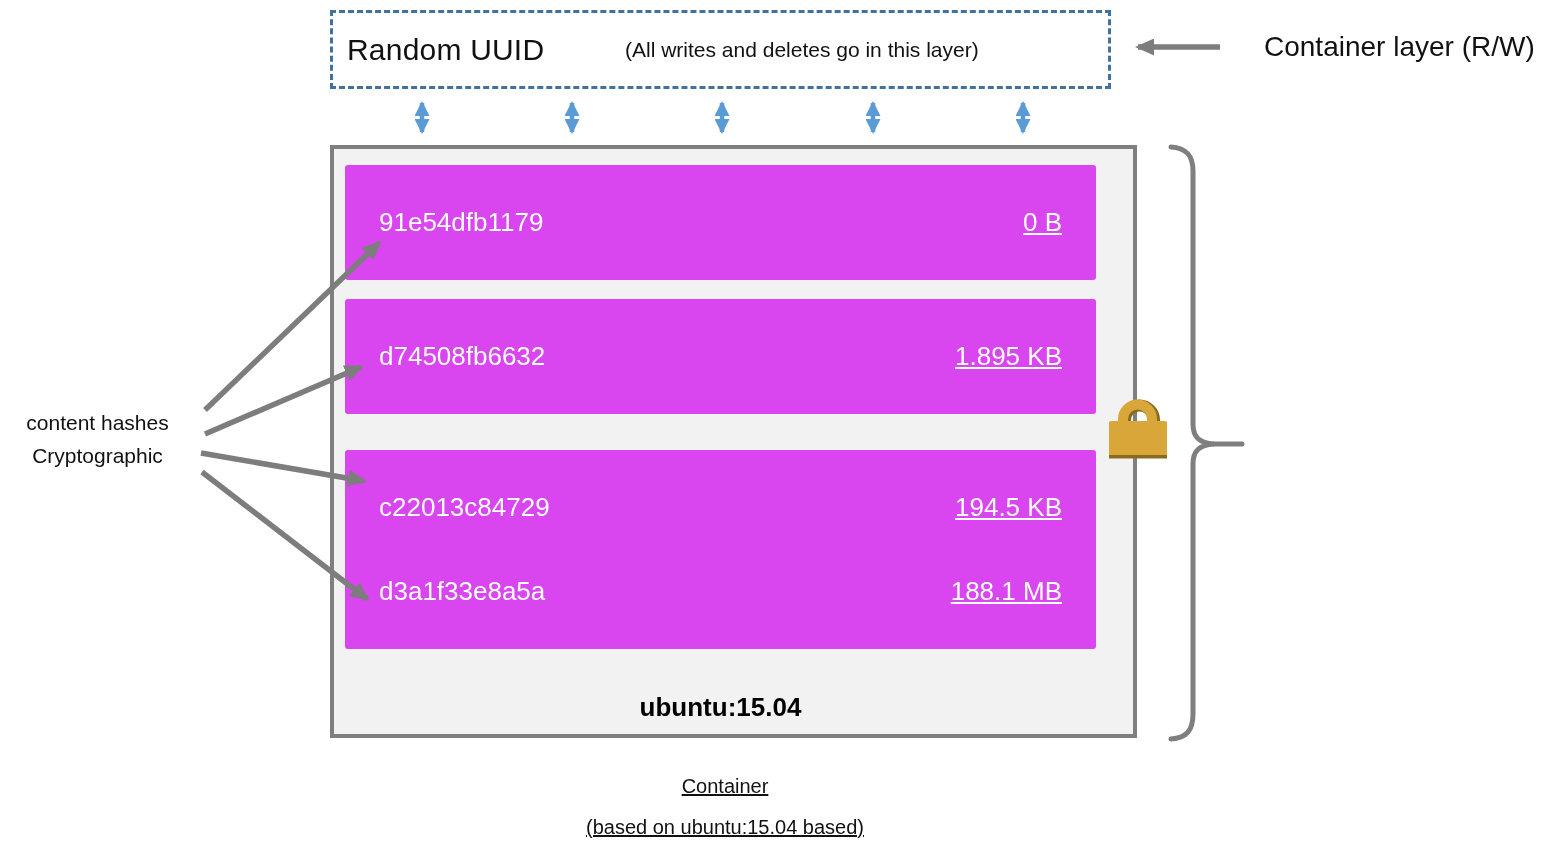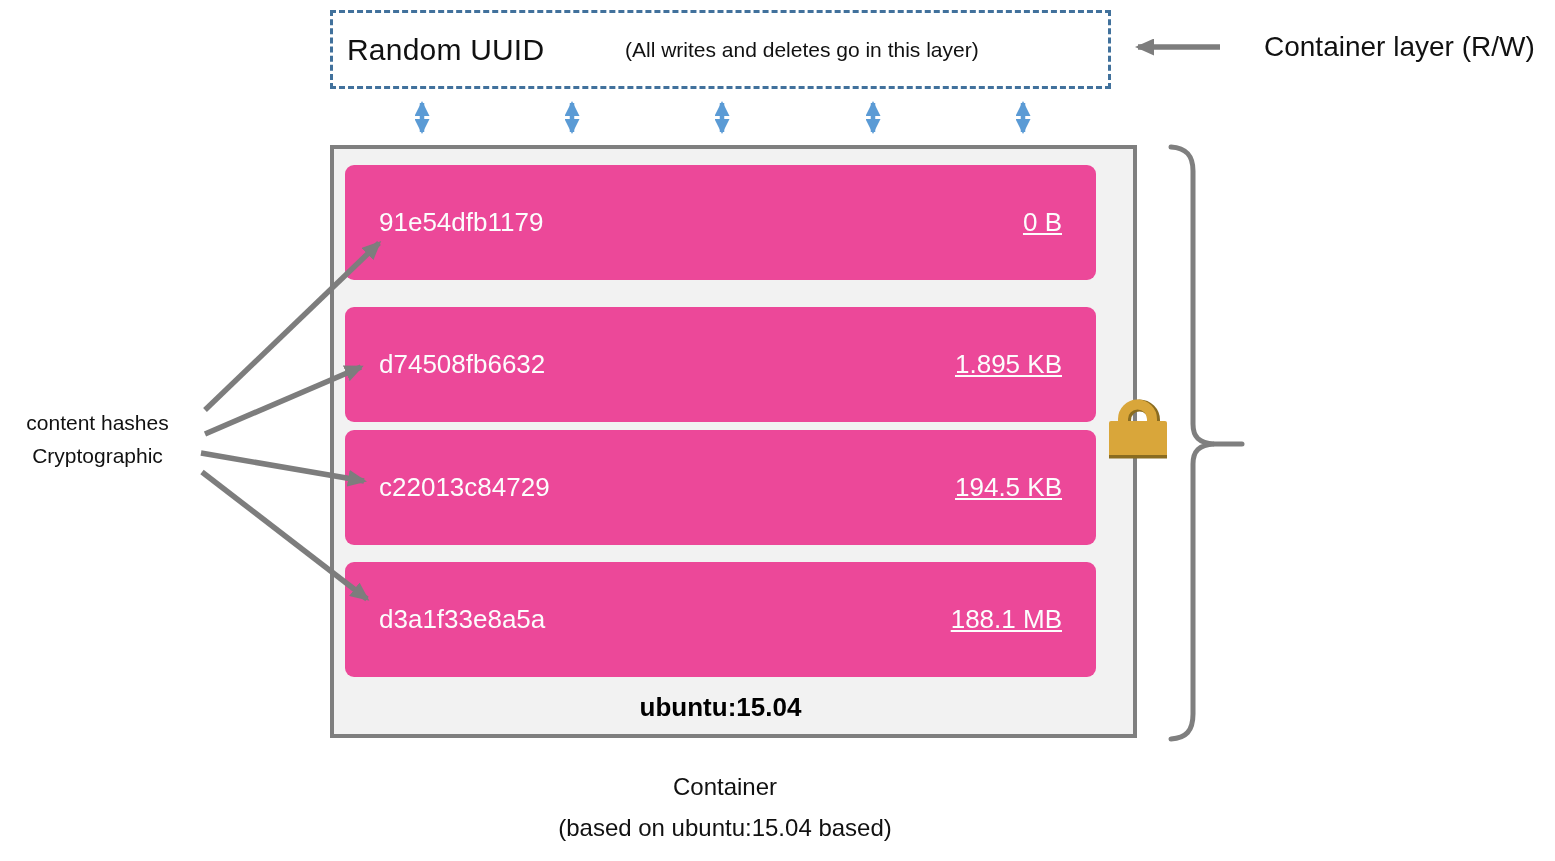--- a/index.html
+++ b/index.html
@@ -21,40 +21,40 @@
     position:absolute;left:292px;top:50%;transform:translateY(-50%);
     font-size:21px;white-space:nowrap;text-align:right;
   }
   
   #image-box{
     left:330px;top:145px;width:807px;height:593px;box-sizing:border-box;
     background:#f2f2f2;border:4px solid #7f7f7f;
   }
   .layer-row{
     position:absolute;left:345px;width:751px;height:115px;
-    background:#ec4899;border-radius:9px;
+    background:#d946ef;border-radius:3px;
     display:flex;align-items:center;justify-content:space-between;
     padding:0 34px;box-sizing:border-box;
     color:#fcfdfd;font-size:26px;
   }
   #layer-row-0{top:165px;}
-  #layer-row-1{top:307px;align-items:center;}
-  #layer-row-2{top:430px;}
-  #layer-row-3{top:562px;}
+  #layer-row-1{top:299px;align-items:center;}
+  #layer-row-2{top:450px;}
+  #layer-row-3{top:534px;}
   .layer-hash{white-space:nowrap;}
   .layer-size{white-space:nowrap;text-decoration:underline;}
   #base-image-label{
     left:345px;top:692px;width:751px;text-align:center;font-size:26px;color:#000000;font-weight:bold;
   }
   
   #container-layer-label{left:1232px;top:31px;font-size:28px;white-space:nowrap;margin-left:32px;}
   #image-layers-label{left:1256px;top:428px;font-size:28px;white-space:nowrap;}
   #crypto-label{left:5px;top:406px;width:185px;text-align:center;font-size:21px;line-height:33px;}
   
-  #caption{left:340px;top:766px;width:770px;text-align:center;font-size:24px;line-height:41px;}
+  #caption{left:340px;top:766px;width:770px;text-align:center;font-size:20px;line-height:41px;text-decoration:underline;}
   
   #overlay{position:absolute;left:0;top:0;width:1555px;height:861px;pointer-events:none;}
 </style>
 </head>
 <body>
 
 <div id="canvas">
 
   <div id="container-layer-box" class="abs">
     <div id="container-layer-title">Random UUID</div>

